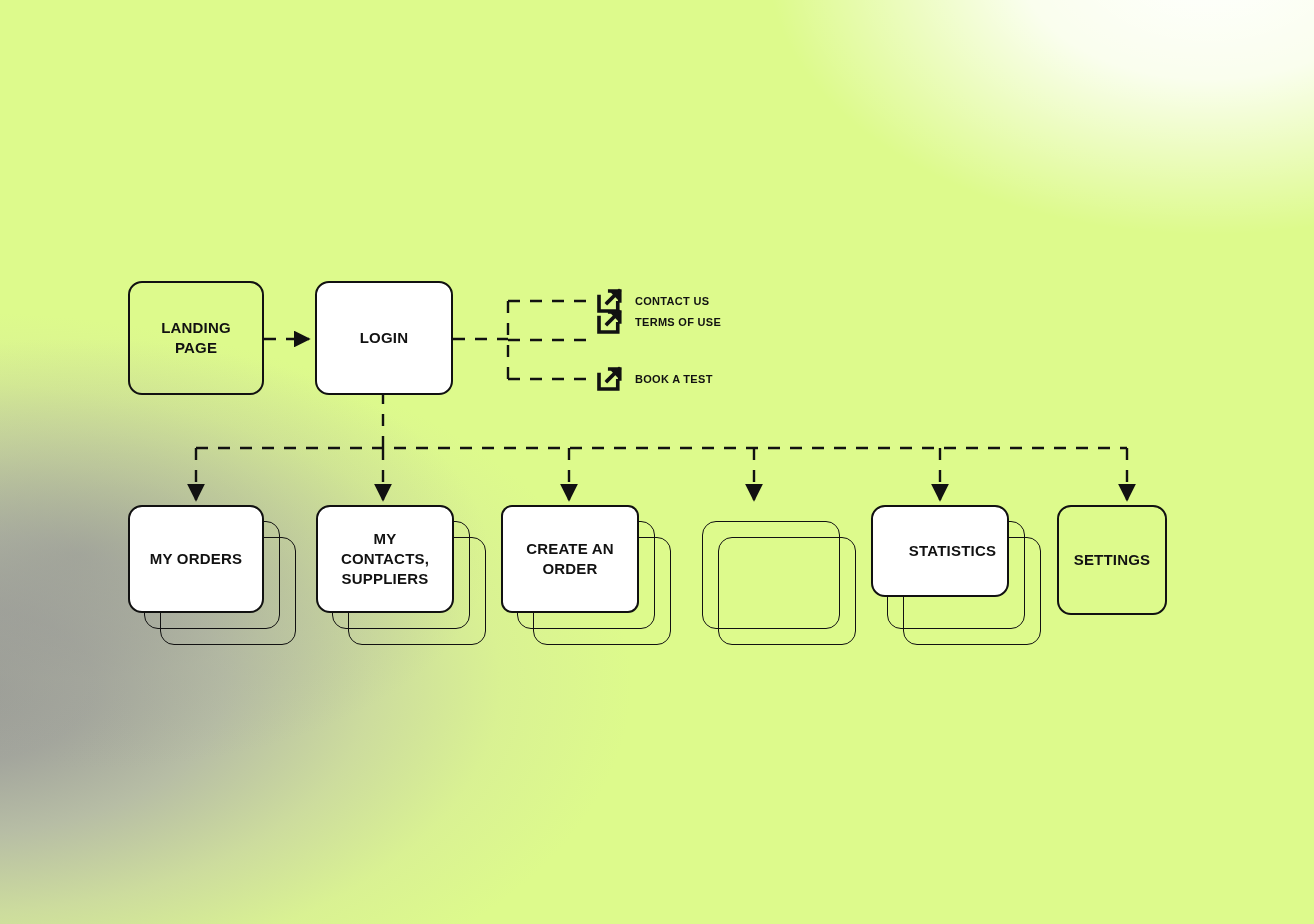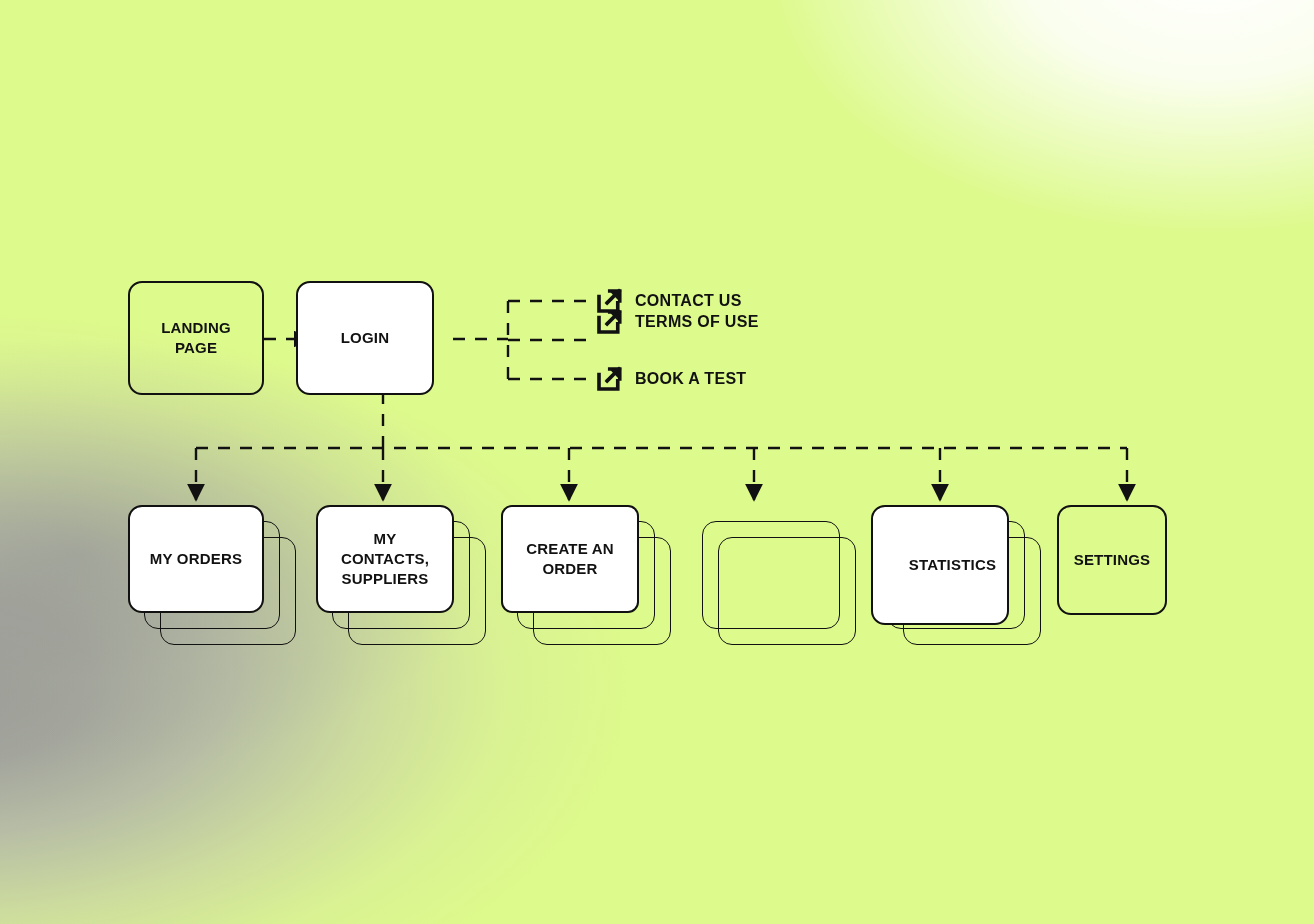--- a/index.html
+++ b/index.html
@@ -147,21 +147,21 @@
   }
   .ext-icon {
     width: 30px;
     height: 30px;
     flex: 0 0 30px;
     display: block;
   }
   .link-label {
     color: #111111;
     font-weight: bold;
-    font-size: 16px;
+    font-size: 11px;
     letter-spacing: 0.3px;
     white-space: nowrap;
   }
 </style>
 </head>
 <body>
 
 <div id="canvas">
 
   <div class="bg-layer bg-base"></div>
@@ -199,21 +199,21 @@
       <path d="M 754  448 L 754  500" marker-end="url(#tridown)"></path>
       <path d="M 940  448 L 940  500" marker-end="url(#tridown)"></path>
       <path d="M 1127 448 L 1127 500" marker-end="url(#tridown)"></path>
     </g>
   </svg>
 
   <div class="node ghost" style="left:128px; top:281px; width:136px; height:114px;">
     <span>LANDING PAGE</span>
   </div>
 
-  <div class="node filled" style="left:296px; top:281px; width:138px; height:114px;">
+  <div class="node filled" style="left:315px; top:281px; width:138px; height:114px;">
     <span>LOGIN</span>
   </div>
 
   <div class="link-row" style="left:594px; top:286px;">
     <svg class="ext-icon" viewBox="0 0 24 24">
       <path d="M4 8.5 L4 20 L19 20 L19 13.5" fill="none" stroke="#111111" stroke-width="2.9" stroke-linecap="square" stroke-linejoin="miter"></path>
       <path d="M10.5 13.5 L20 4" fill="none" stroke="#111111" stroke-width="2.9" stroke-linecap="square"></path>
       <path d="M12.6 4 L20.6 4 L20.6 12" fill="none" stroke="#111111" stroke-width="2.9" stroke-linecap="square" stroke-linejoin="miter"></path>
       <path d="M13.2 4.9 L20 4 L19.2 11.2 z" fill="#111111" stroke="none"></path>
     </svg>
@@ -265,21 +265,21 @@
   </div>
 
   <div class="stack" style="left:686px; top:505px; width:170px; height:140px;">
     <div class="sheet s3" style="width:138px; height:108px;"></div>
     <div class="sheet s2" style="width:138px; height:108px;"></div>
   </div>
 
   <div class="stack" style="left:871px; top:505px; width:170px; height:140px;">
     <div class="sheet s3" style="width:138px; height:108px;"></div>
     <div class="sheet s2" style="width:138px; height:108px;"></div>
-    <div class="front" style="width:138px; height:120px;padding-left:35px;">
+    <div class="front" style="width:138px; height:92px;padding-left:35px;">
       <span>STATISTICS</span>
     </div>
   </div>
 
   <div class="node ghost" style="left:1057px; top:505px; width:110px; height:110px;">
     <span>SETTINGS</span>
   </div>
 
 </div>
 

